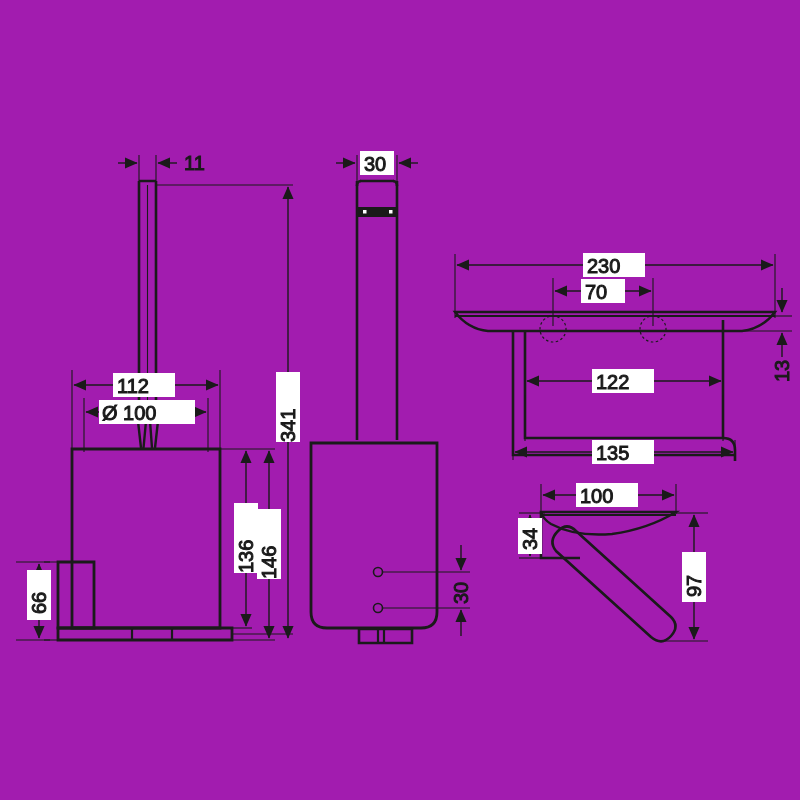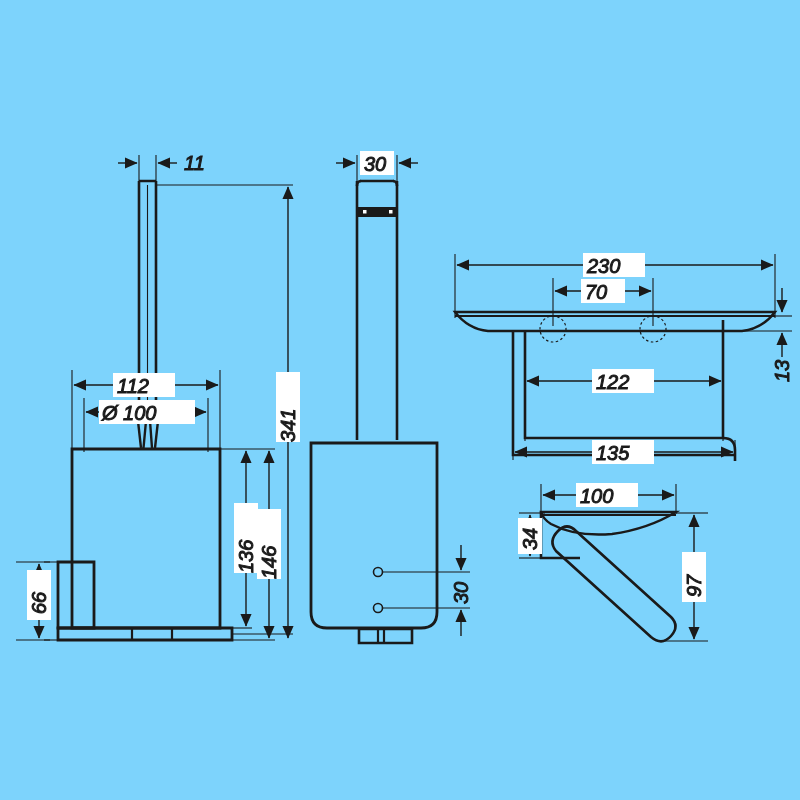--- a/index.html
+++ b/index.html
@@ -1,18 +1,18 @@
 <!DOCTYPE html>
 <html><head>
 <meta charset="utf-8">
 <style>
   html,body{margin:0;padding:0;background:#ffffff;}
   body{width:800px;height:800px;overflow:hidden;
        font-family:"Liberation Sans", sans-serif;}
-  #stage{position:relative;width:800px;height:800px;background:#7dd3fc;font-style:italic;}
+  #stage{position:relative;width:800px;height:800px;background:#a21caf;}
   svg{display:block;}
   .dimtxt{font-family:"Liberation Sans", sans-serif;font-size:20px;fill:#1a1a1a;}
 </style>
 </head>
 <body>
 
 <div id="stage">
 <svg width="800" height="800" viewBox="0 0 800 800">
   <defs>
     <marker id="ahR" viewBox="0 0 10 10" refX="9.5" refY="5" markerWidth="9" markerHeight="9" orient="auto-start-reverse">

